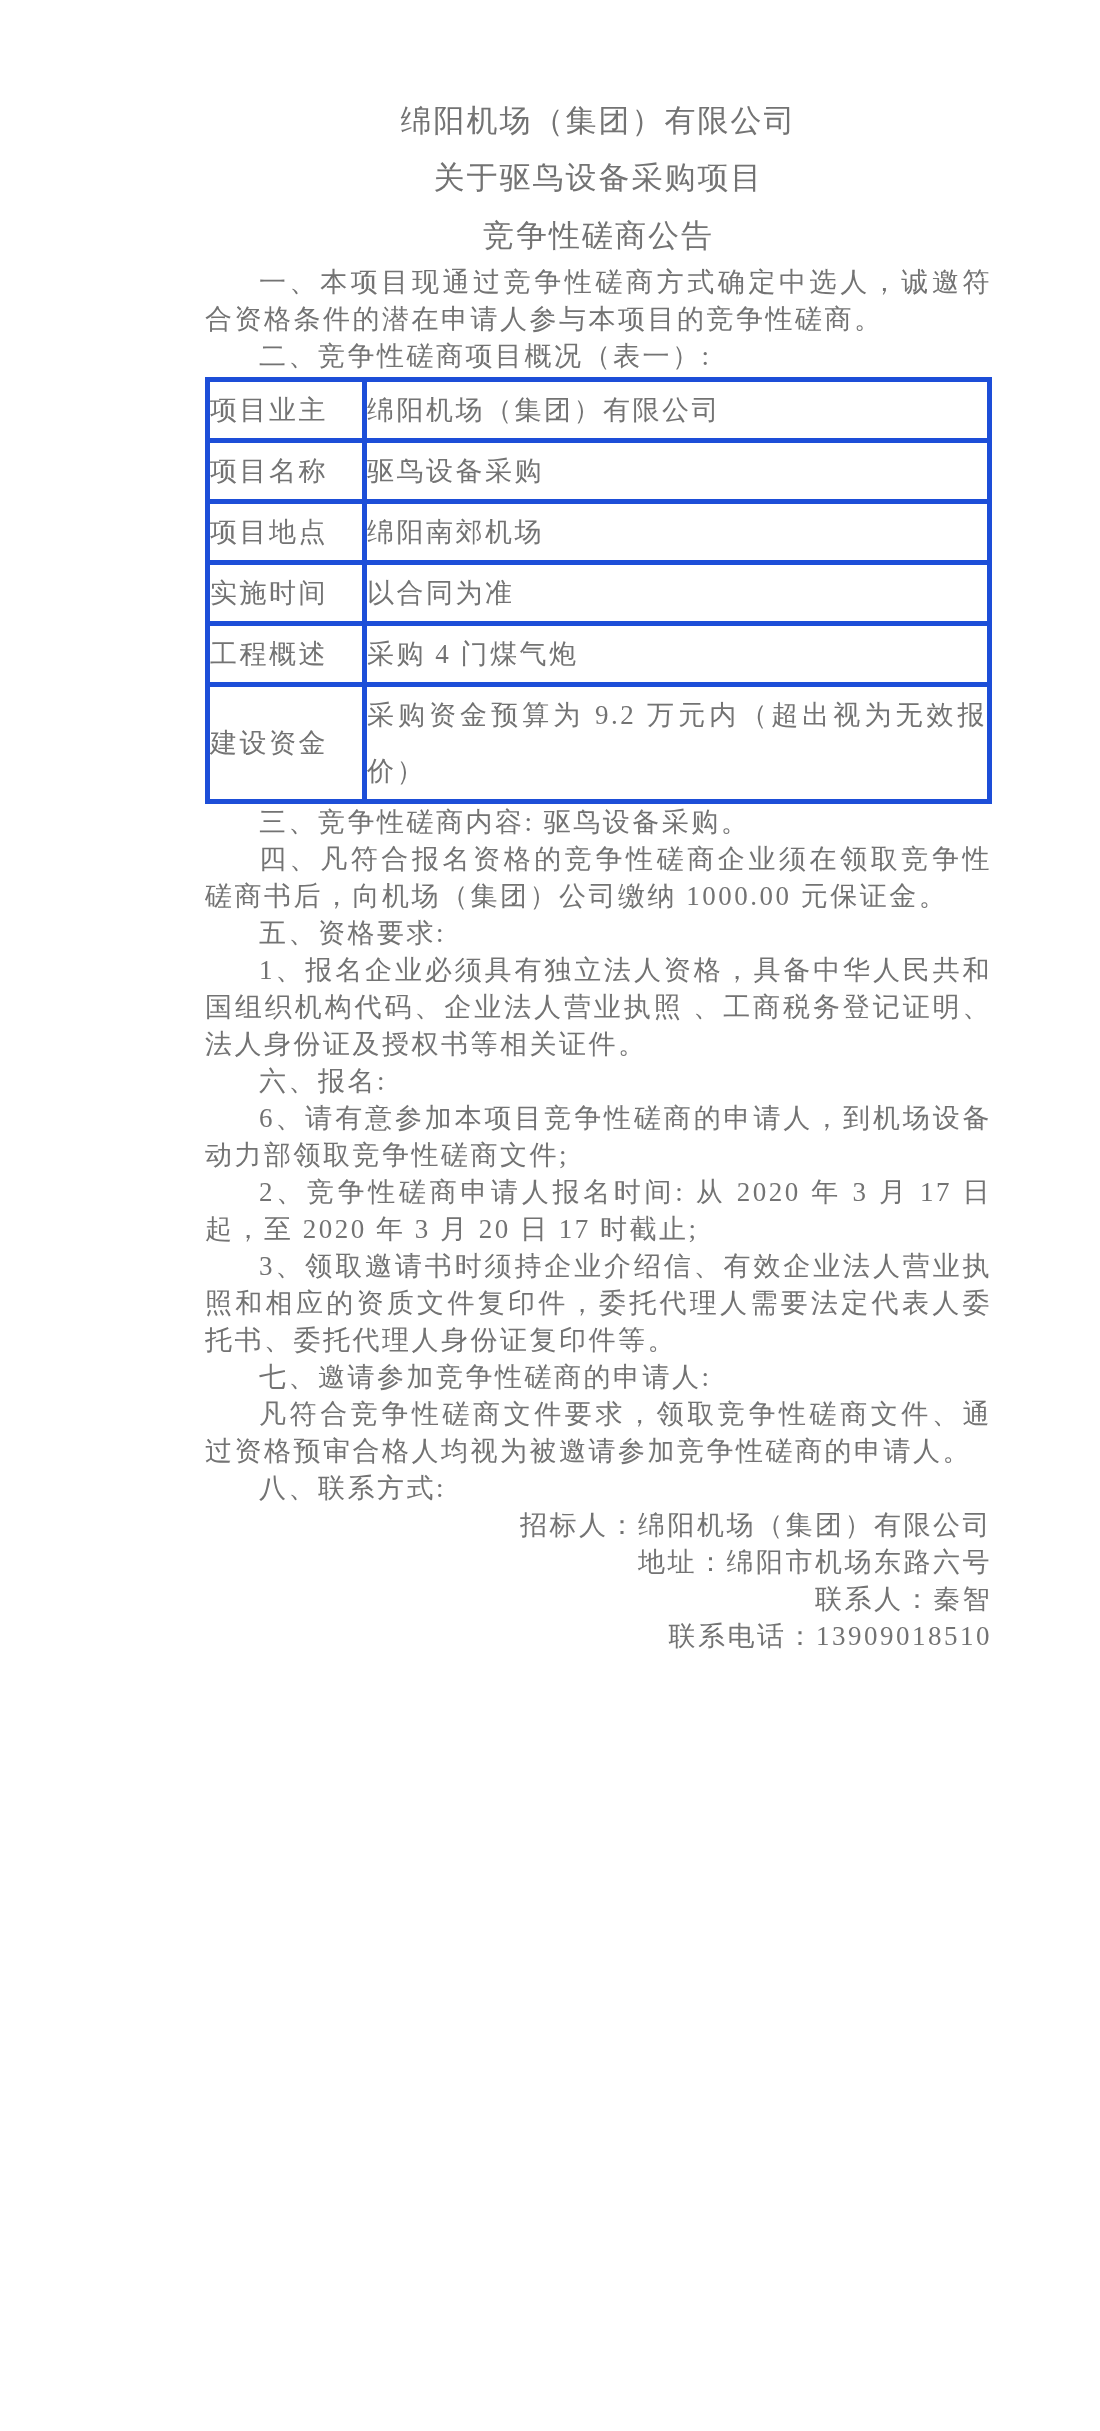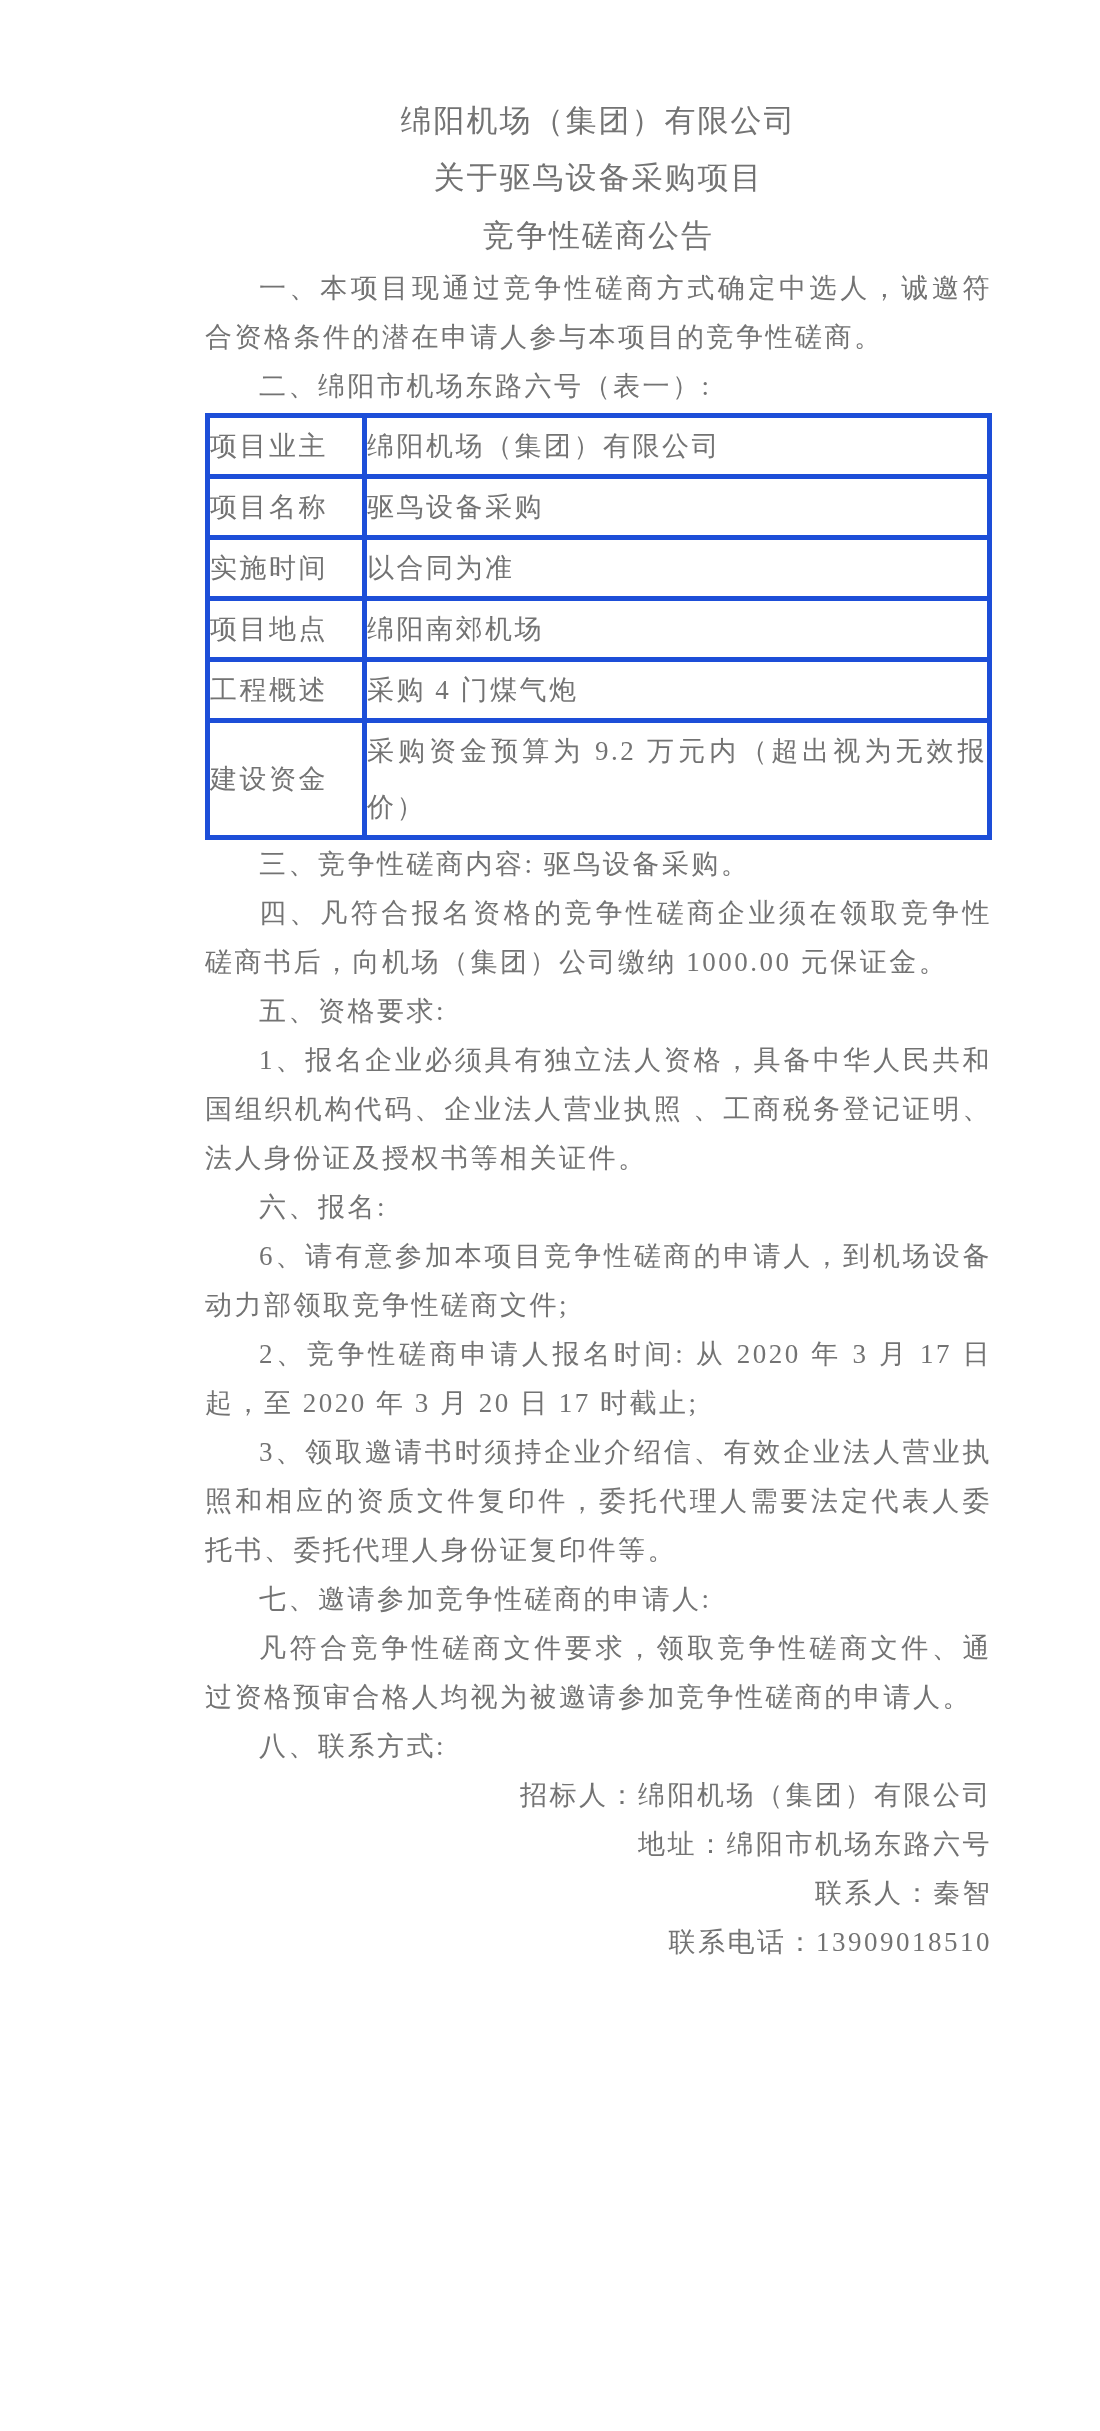--- a/index.html
+++ b/index.html
@@ -23,21 +23,21 @@
     font-size:31px;
     line-height:57.3px;
     letter-spacing:2px;
     text-align:center;
     font-weight:normal;
     margin:0;
   }
   .para{
     margin:0;
     font-size:27px;
-    line-height:49px;
+    line-height:37px;
     letter-spacing:2.5px;
     text-align:justify;
     text-indent:54px;
   }
   .para.noindent{
     text-indent:0;
     text-align:right;
   }
   table.overview{
     border-collapse:collapse;
@@ -70,39 +70,39 @@
 <body>
 
 <div class="page">
   <div class="content">
 
     <h1 class="title">绵阳机场（集团）有限公司</h1>
     <h1 class="title">关于驱鸟设备采购项目</h1>
     <h1 class="title">竞争性磋商公告</h1>
 
     <p class="para">一、本项目现通过竞争性磋商方式确定中选人，诚邀符合资格条件的潜在申请人参与本项目的竞争性磋商。</p>
-    <p class="para">二、绵阳市机场东路六号（表一）:</p>
+    <p class="para">二、竞争性磋商项目概况（表一）:</p>
 
     <table class="overview">
       <tbody>
           <tr class="row-std">
         <td class="cell-label">项目业主</td>
         <td class="cell-value">绵阳机场（集团）有限公司</td>
       </tr>
       <tr class="row-std">
         <td class="cell-label">项目名称</td>
         <td class="cell-value">驱鸟设备采购</td>
       </tr>
       <tr class="row-std">
+        <td class="cell-label">项目地点</td>
+        <td class="cell-value">绵阳南郊机场</td>
+      </tr>
+      <tr class="row-std">
         <td class="cell-label">实施时间</td>
         <td class="cell-value">以合同为准</td>
-      </tr>
-      <tr class="row-std">
-        <td class="cell-label">项目地点</td>
-        <td class="cell-value">绵阳南郊机场</td>
       </tr>
       <tr class="row-std">
         <td class="cell-label">工程概述</td>
         <td class="cell-value">采购 4 门煤气炮</td>
       </tr>
       <tr class="row-tall">
         <td class="cell-label">建设资金</td>
         <td class="cell-value">采购资金预算为 9.2 万元内（超出视为无效报价）</td>
       </tr>
     </tbody>

